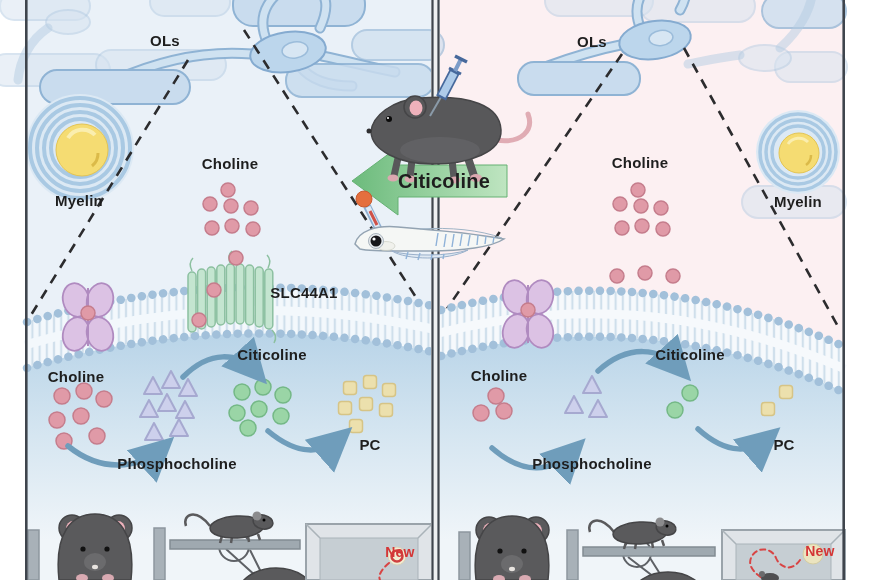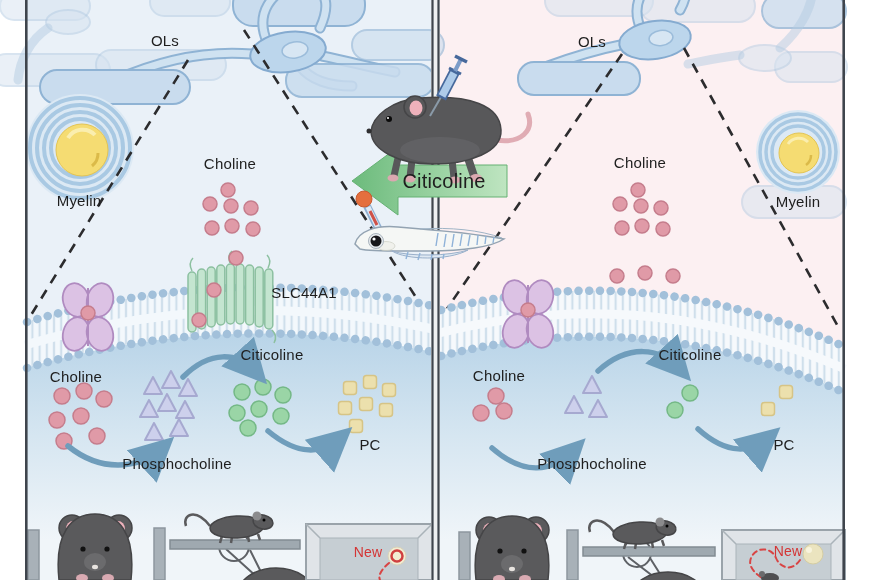--- a/index.html
+++ b/index.html
@@ -1,22 +1,22 @@
 <!DOCTYPE html>
 <html><head>
 <meta charset="utf-8">
 <style>
   html,body{margin:0;padding:0;background:#fff;}
   .stage{position:relative;width:870px;height:580px;background:#fff;overflow:hidden;
          font-family:"Liberation Sans",sans-serif;}
   .stage svg{position:absolute;left:0;top:0;}
-  .lbl{position:absolute;transform:translate(-50%,-50%);font-weight:normal;color:#1e1e1e;
+  .lbl{position:absolute;transform:translate(-50%,-50%);font-weight:bold;color:#1e1e1e;
        font-size:15px;white-space:nowrap;letter-spacing:.2px;}
   .lbl.big{font-size:20px;}
-  .lbl.red{color:#d43535;font-size:14px;}
+  .lbl.red{color:#d43535;font-size:14px;margin-left:32px;}
   
   .cap{fill:#c9dcee;stroke:#8fb3d4;stroke-width:2;}
   .capF{fill:#d6e3f0;stroke:#b3cbe2;stroke-width:2;opacity:.5;}
   .pOut{stroke:#8fb3d4;stroke-width:11;fill:none;stroke-linecap:round;}
   .pIn{stroke:#cfe2f1;stroke-width:7;fill:none;stroke-linecap:round;}
   .pOutF{stroke:#b3cbe2;stroke-width:9;fill:none;stroke-linecap:round;opacity:.5;}
   .chol{fill:#e09aa7;stroke:#c57d8c;stroke-width:1.5;}
   .tri{fill:#cdd0ec;stroke:#a6a9d0;stroke-width:2;stroke-linejoin:round;}
   .grn{fill:#9ad5a6;stroke:#74b886;stroke-width:1.5;}
   .sq{fill:#ece0ad;stroke:#d6c486;stroke-width:1.5;}

